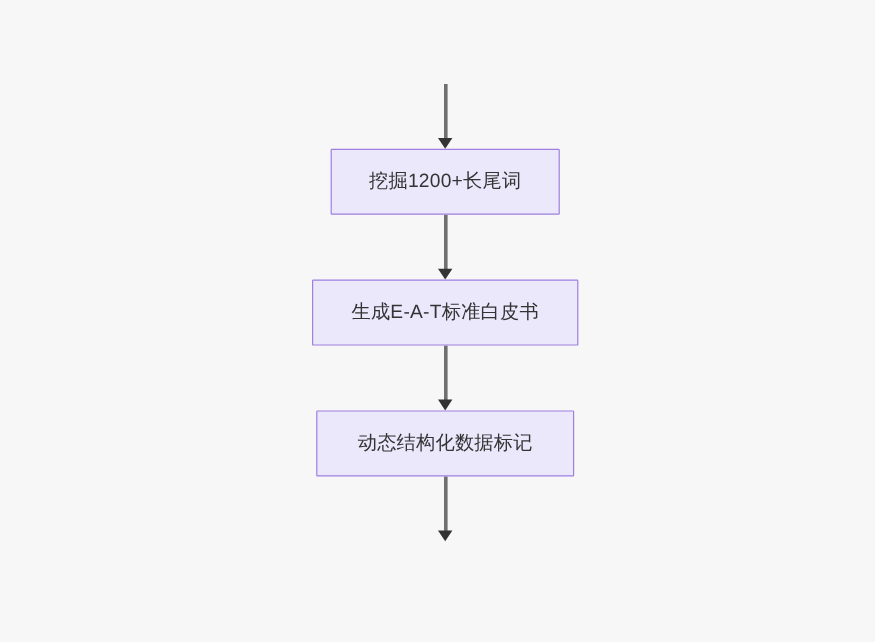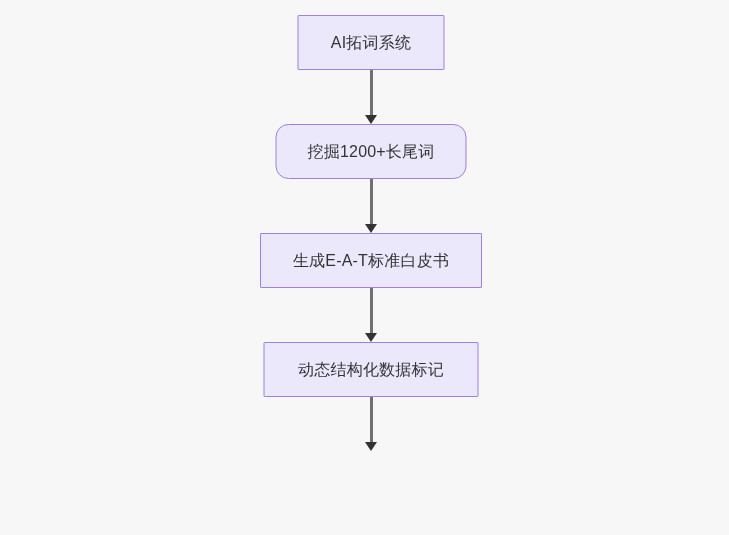--- a/index.html
+++ b/index.html
@@ -77,25 +77,22 @@
   </div>
   <div class="edge" style="left:371px; top:288px; height:54px; width:14px;">
     <div class="edge-line" style="height:46px;"></div>
     <div class="edge-arrow"></div>
   </div>
   <div class="edge" style="left:371px; top:397px; height:54px; width:14px;">
     <div class="edge-line" style="height:46px;"></div>
     <div class="edge-arrow"></div>
   </div>
 
-  <div class="node" style="left:371px; top:15px; width:147px; height:55px;">
-    <span class="node-label">AI拓词系统</span>
-  </div>
 
-  <div class="node" style="left:371px; top:124px; width:191px; height:55px;border-radius:13px;">
+  <div class="node" style="left:371px; top:124px; width:191px; height:55px;">
     <span class="node-label">挖掘1200+长尾词</span>
   </div>
 
   <div class="node" style="left:371px; top:342px; width:215px; height:55px;">
     <span class="node-label">动态结构化数据标记</span>
   </div>
 
   <div class="node" style="left:371px; top:233px; width:222px; height:55px;">
     <span class="node-label">生成E-A-T标准白皮书</span>
   </div>

